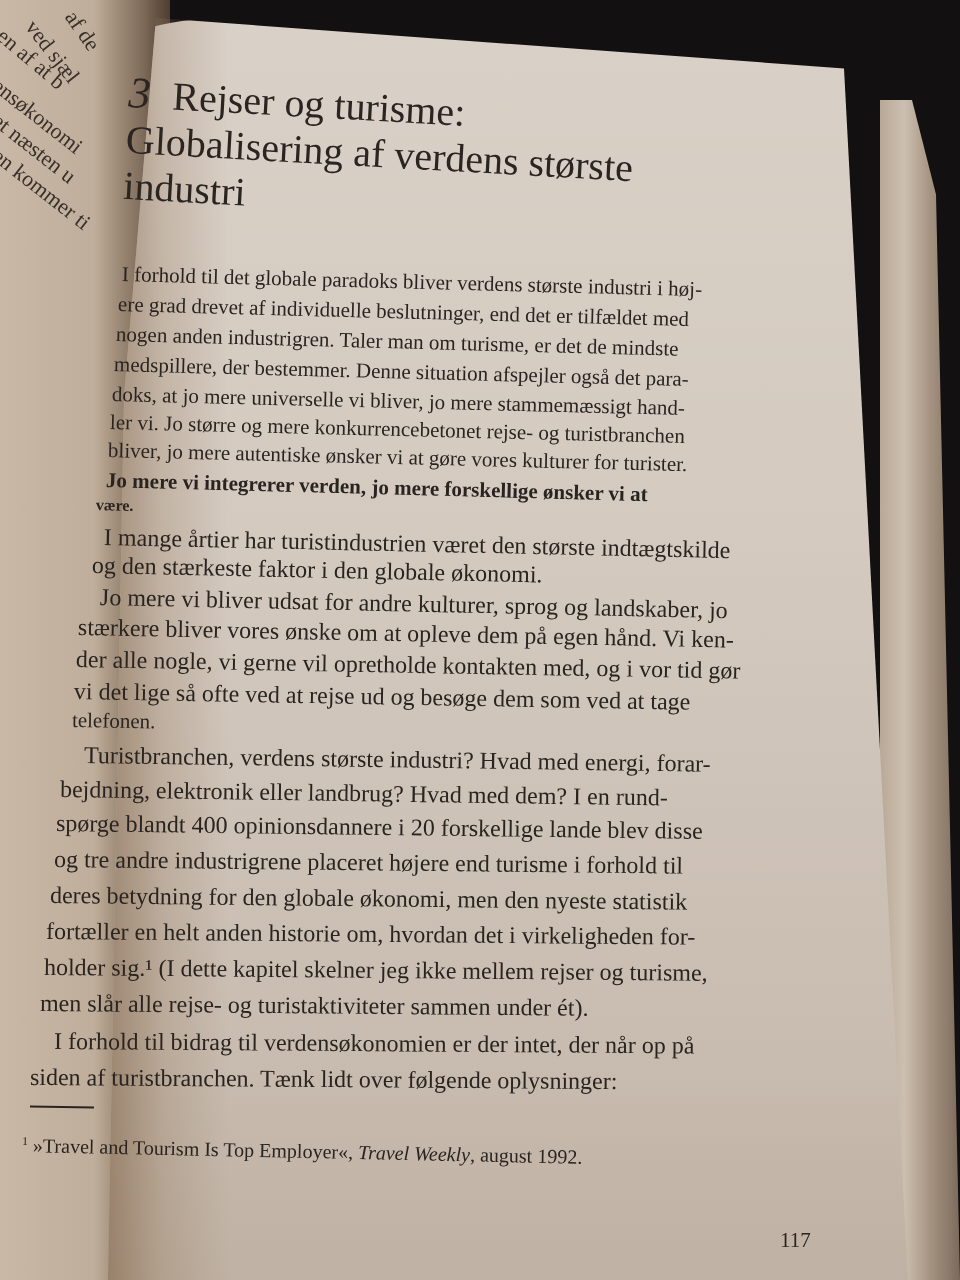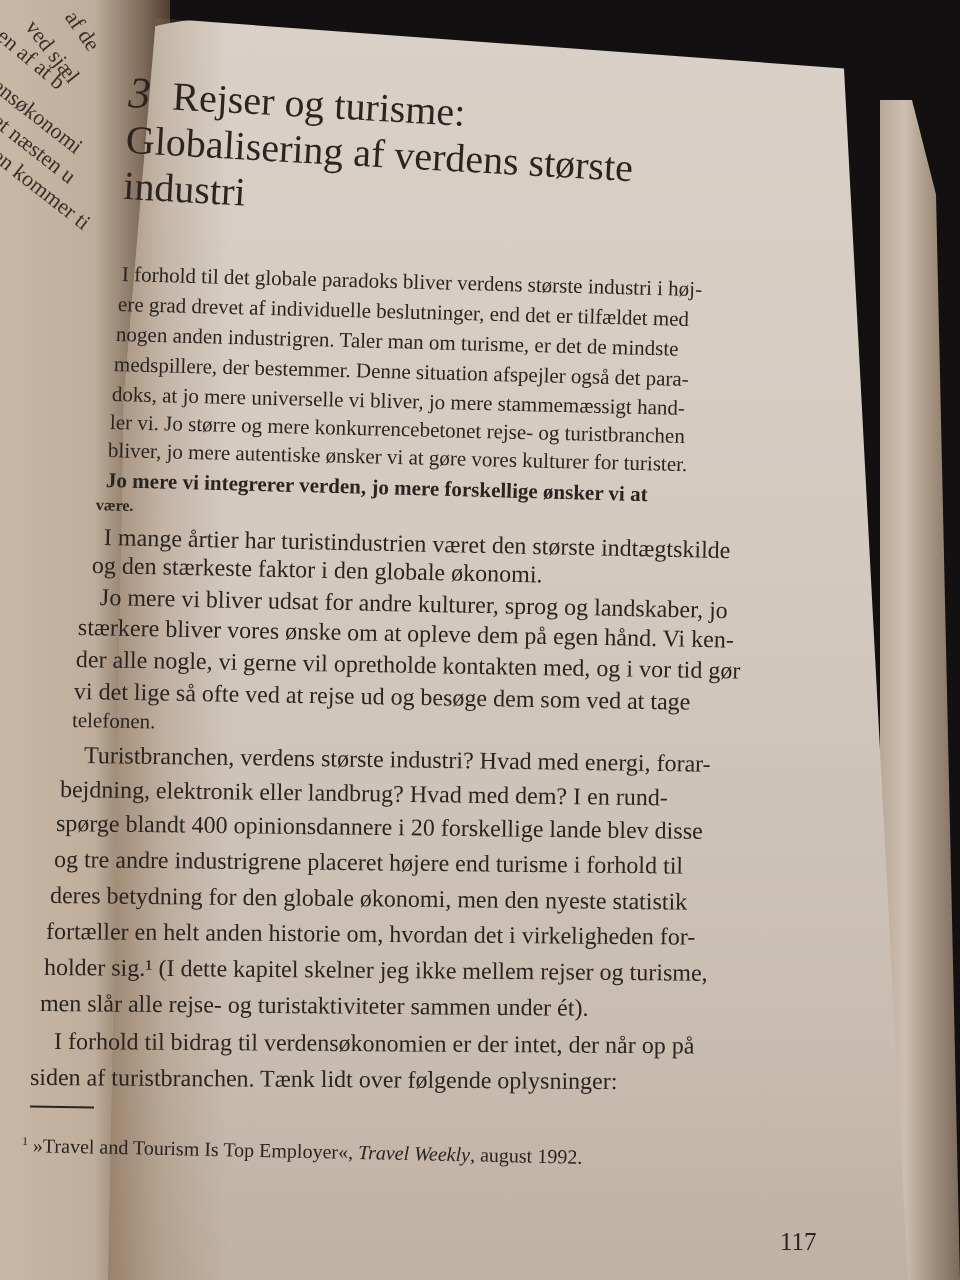--- a/index.html
+++ b/index.html
@@ -59,21 +59,21 @@
   .line.small { font-size: 21px; }
   .line.bold { font-weight: bold; }
 
   .rule { position: absolute; left: 30px; top: 1106px; width: 64px; height: 2px; background: #2a2420; transform: rotate(1deg); }
   .footnote {
     position: absolute; left: 22px; top: 1134px; white-space: nowrap; font-size: 20px; color: #2a2420;
     transform: rotate(1.2deg); transform-origin: left center;
   }
   .footnote sup { font-size: 12px; vertical-align: top; }
   .footnote i { font-style: italic; }
-  .page-number { position: absolute; left: 780px; top: 1228px; font-size: 25px; color: #2a2420; }
+  .page-number { position: absolute; left: 780px; top: 1228px; font-size: 21px; color: #2a2420; }
 </style>
 </head>
 <body>
 
 <div class="backdrop"></div>
 
 <div class="left-page">
   <span class="frag" style="left:70px;top:0px;transform:rotate(55deg);">af de</span>
   <span class="frag" style="left:30px;top:10px;transform:rotate(52deg);">ved sjæl</span>
   <span class="frag" style="left:0px;top:20px;transform:rotate(40deg);">en af at b</span>

